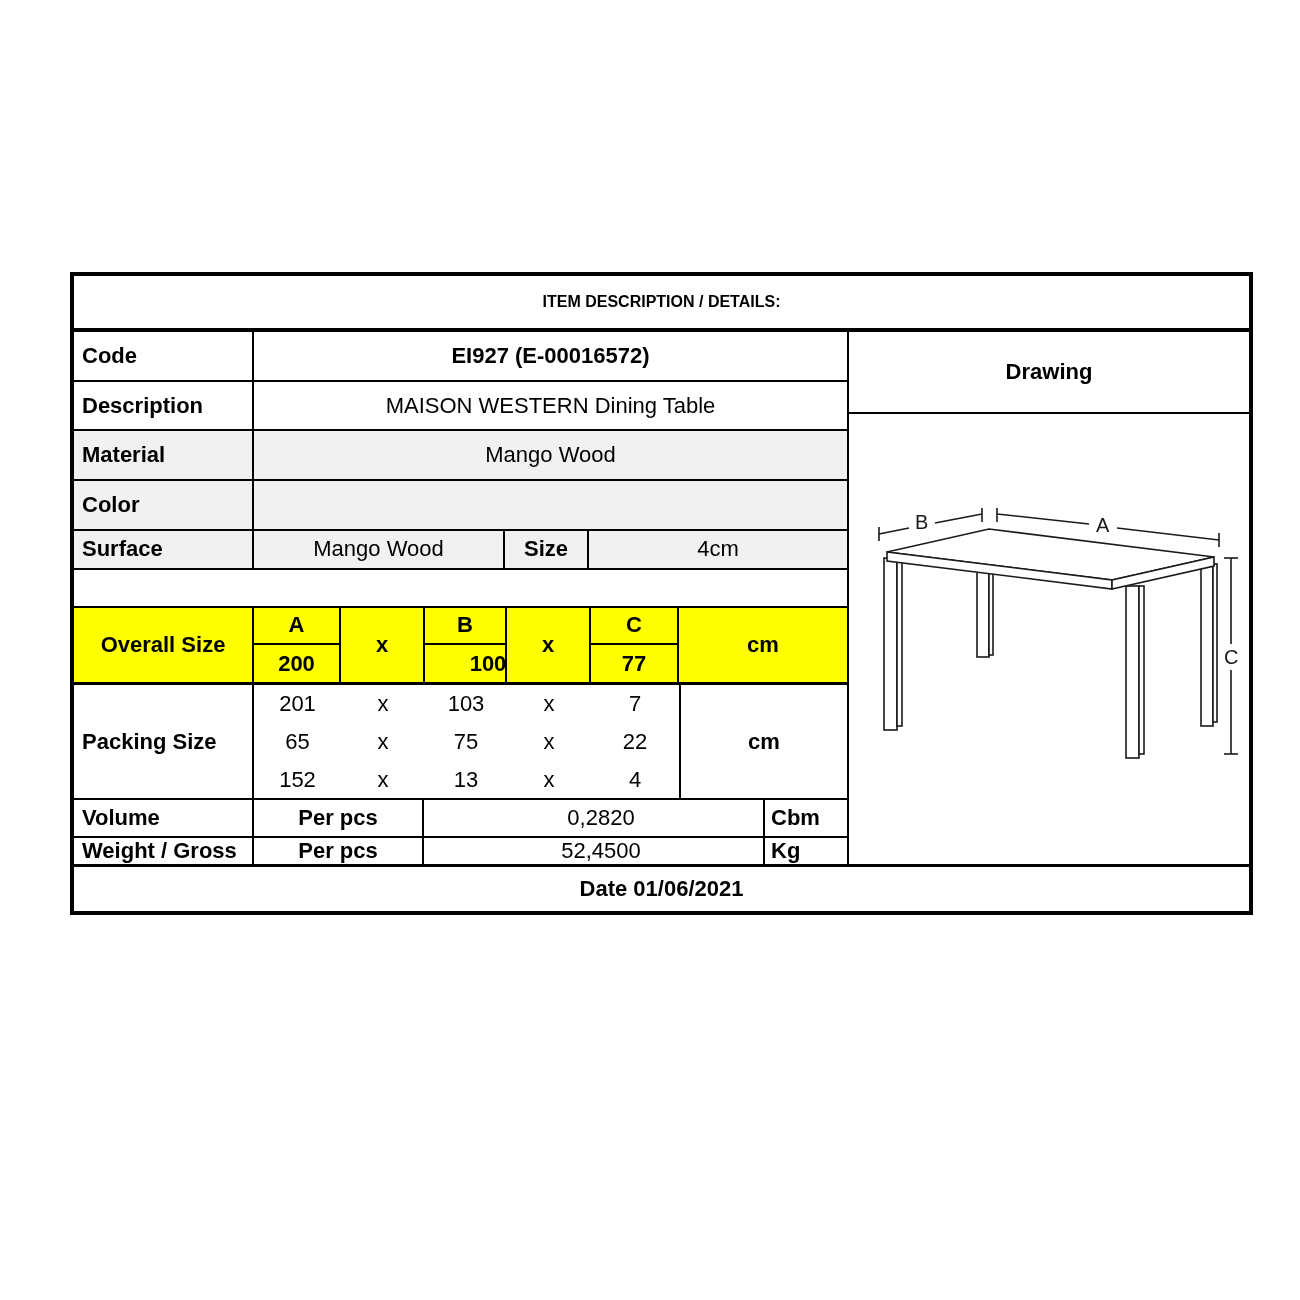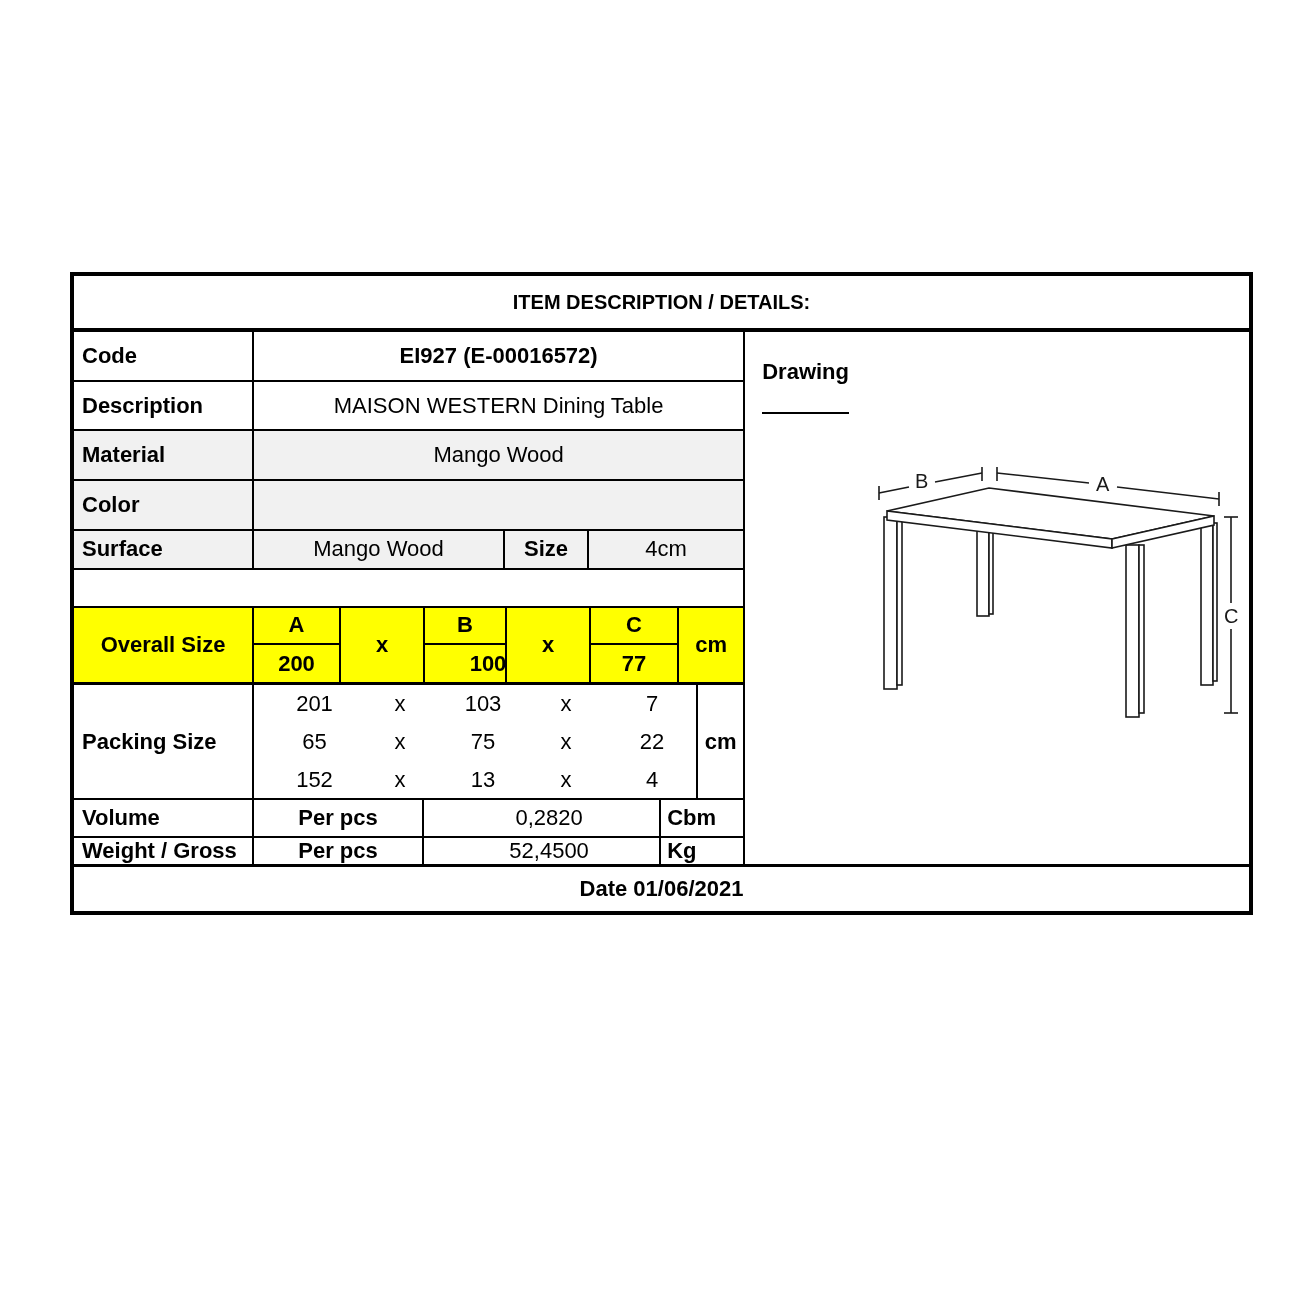--- a/index.html
+++ b/index.html
@@ -4,25 +4,25 @@
 <style>
   * { margin:0; padding:0; box-sizing:border-box; }
   html,body { width:1300px; height:1300px; background:#ffffff; font-family:"Liberation Sans", sans-serif; color:#000; }
   .canvas { position:relative; width:1300px; height:1300px; background:#fff; overflow:hidden; }
 
   .sheet {
     position:absolute; left:70px; top:272px; width:1183px; height:643px;
     border:4px solid #000; background:#fff; display:flex; flex-direction:column;
     font-size:22px;
   }
-  .hdr { height:56px; border-bottom:4px solid #000; display:flex; align-items:center; justify-content:center; font-weight:bold; font-size:20px; }
+  .hdr { height:56px; border-bottom:4px solid #000; display:flex; align-items:center; justify-content:center; font-weight:bold; font-size:16px; }
 
   .main { flex:1; display:flex; min-height:0; }
   .left-sec { width:776px; border-right:2px solid #000; display:flex; flex-direction:column; }
-  .right-sec { flex:1; display:flex; flex-direction:row;padding-left:17px; }
+  .right-sec { flex:1; display:flex; flex-direction:column; }
 
   .row { display:flex; border-bottom:2px solid #000; align-items:stretch; }
   .h41 { height:53px; } .h42 { height:42px; } .h40 { height:40px; }
   .shaded { background:#f1f1f1; }
   .cell { display:flex; align-items:center; }
   .label-cell { width:180px; border-right:2px solid #000; padding-left:8px; font-weight:bold; }
   .val-center { flex:1; justify-content:center; }
   .bold { font-weight:bold; }
 
   .surf-val1 { width:251px; border-right:2px solid #000; justify-content:center; }
@@ -33,21 +33,21 @@
   .overall { height:83px; border-bottom:3px solid #000; background:#ffff00; display:grid;
              grid-template-columns:180px 87px 84px 82px 84px 88px 1fr; grid-template-rows:1fr 1fr; font-weight:bold; }
   .og { display:flex; align-items:center; justify-content:center; }
   .og-label { grid-row:1 / span 2; border-right:2px solid #000; }
   .og-rt { border-right:2px solid #000; }
   .og-bt { border-bottom:2px solid #000; }
   .og-span2 { grid-row:span 2; }
 
   .packing { height:123px; border-bottom:2px solid #000; display:flex; }
   .pack-label { width:180px; border-right:2px solid #000; display:flex; align-items:center; padding-left:8px; font-weight:bold; }
-  .pack-grid { display:grid; grid-template-columns:87px 84px 82px 84px 88px; grid-template-rows:repeat(3,1fr);padding-left:17px; }
+  .pack-grid { display:grid; grid-template-columns:87px 84px 82px 84px 88px; grid-template-rows:repeat(3,1fr); }
   .pg { display:flex; align-items:center; justify-content:center; }
   .pack-unit { flex:1; border-left:2px solid #000; display:flex; align-items:center; justify-content:center; font-weight:bold; }
 
   .basis-cell { width:170px; border-right:2px solid #000; justify-content:center; font-weight:bold; }
   .num-cell { flex:1; border-right:2px solid #000; justify-content:center;margin-left:15px; }
   .unit-cell { width:82px; padding-left:6px; font-weight:bold; }
   .row-last { border-bottom:none; flex:1; }
 
   .drawing-label { height:82px; border-bottom:2px solid #000; display:flex; align-items:center; justify-content:center; font-weight:bold; }
   .drawing-area { flex:1; display:flex; align-items:center; justify-content:center; }

